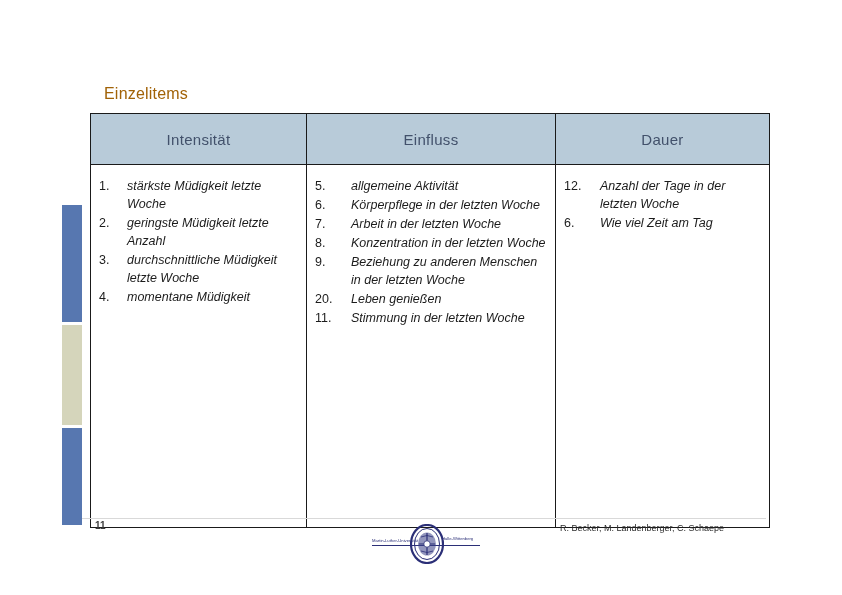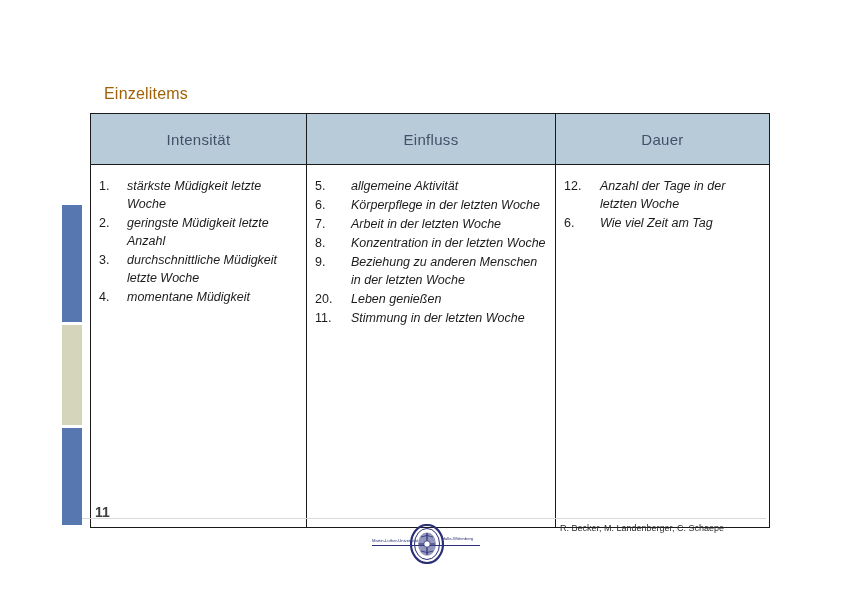--- a/index.html
+++ b/index.html
@@ -110,22 +110,22 @@
     position: absolute;
     left: 82px;
     top: 518px;
     width: 684px;
     height: 1px;
     background: #d9d9d9;
   }
   #page-number {
     position: absolute;
     left: 95px;
-    top: 504px;
-    font-size: 14px;
+    top: 520px;
+    font-size: 10px;
     color: #3d3d3d;
     font-weight: bold;
   }
   #credits {
     position: absolute;
     left: 560px;
     top: 523px;
     font-size: 9px;
     color: #2b2b2b;
     white-space: nowrap;

